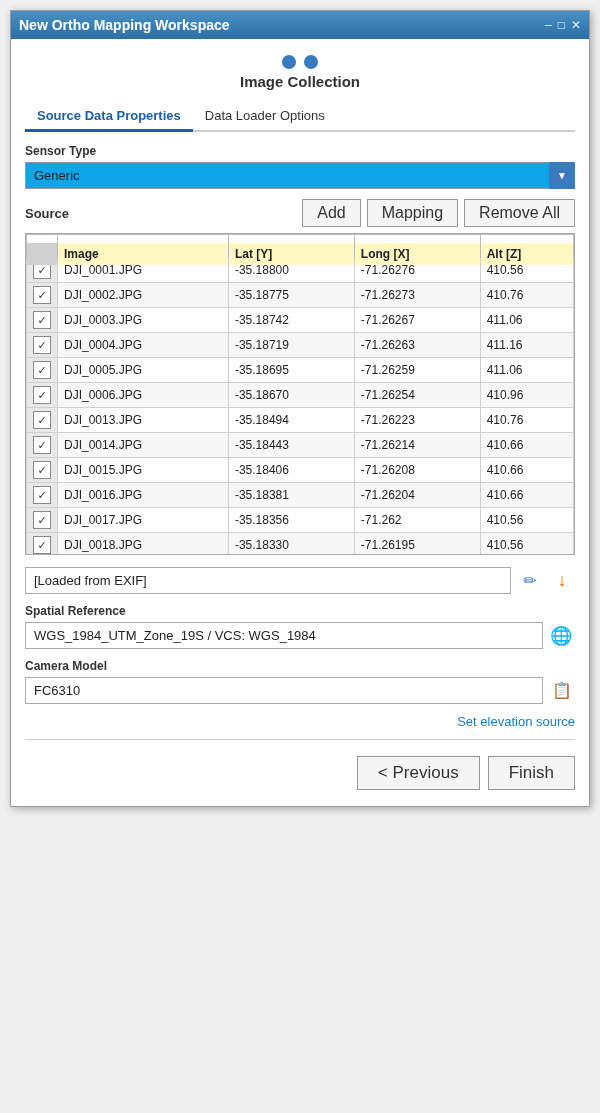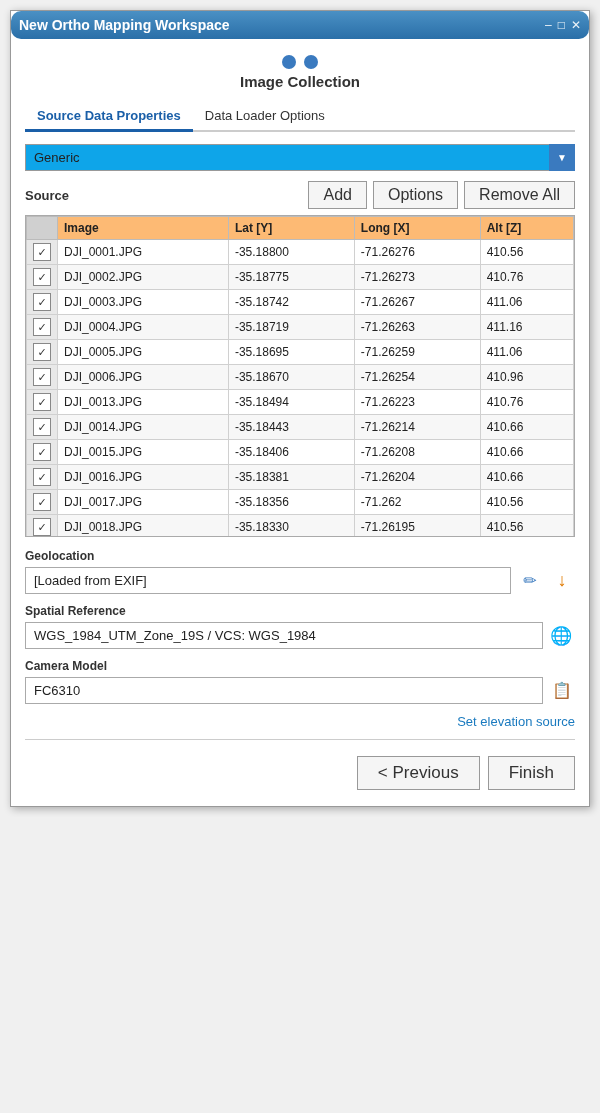--- a/index.html
+++ b/index.html
@@ -19,21 +19,20 @@
       margin: 10px;
     }
     .titlebar {
       background: linear-gradient(to bottom, #4a90c4, #2a6fa8);
       color: #fff;
       padding: 6px 8px;
       display: flex;
       align-items: center;
       justify-content: space-between;
       user-select: none;
-      border-radius: 10px;
     }
     .titlebar-title {
       font-size: 14px;
       font-weight: 600;
     }
     .titlebar-controls {
       display: flex;
       gap: 6px;
       align-items: center;
     }
@@ -159,23 +158,23 @@
     .table-scroll {
       overflow-y: auto;
       max-height: 320px;
     }
     table {
       width: 100%;
       border-collapse: collapse;
       font-size: 12px;
     }
     thead {
-      background: #fdba74;
+      background: #fef9c3;
       position: sticky;
-      top: 0;
+      top: 8px;
       z-index: 1;
     }
     thead tr th {
       border: 1px solid #bbb;
       padding: 4px 6px;
       text-align: left;
       font-weight: 600;
       color: #222;
     }
     thead tr th:first-child {
@@ -286,34 +285,35 @@
       </div>
       <div class="steps-label">Image Collection</div>
     </div>
 
     <div class="tabs-row">
       <div class="tab active">Source Data Properties</div>
       <div class="tab">Data Loader Options</div>
     </div>
 
     <div class="sensor-row field-row">
+      <div class="section-label">Sensor Type</div>
       <div class="select-wrapper">
         <select>
           <option>Generic</option>
           <option>Custom</option>
         </select>
         <div class="select-arrow"></div>
       </div>
     </div>
 
     <div class="source-row">
       <div class="source-row-label">Source</div>
       <div class="btn-group">
         <button class="btn">Add</button>
-        <button class="btn">Options</button>
+        <button class="btn">Mapping</button>
         <button class="btn">Remove All</button>
       </div>
     </div>
 
     <div class="table-container">
       <div class="table-scroll">
         <table>
           <thead>
             <tr>
               <th></th>
@@ -407,21 +407,20 @@
                 <td>-35.18330</td>
                 <td>-71.26195</td>
                 <td>410.56</td>
               </tr>
             </tbody>
         </table>
       </div>
     </div>
 
     <div class="field-row">
-      <div class="section-label">Geolocation</div>
       <div class="field-with-icon">
         <input class="field-input" type="text" value="[Loaded from EXIF]" readonly="" style="">
         <div class="icon-btn pencil-icon" title="Edit">✏</div>
         <div class="icon-btn arrow-down-icon" title="Download" style="font-size:18px;font-weight:bold;">↓</div>
       </div>
     </div>
 
     <div class="field-row">
       <div class="section-label">Spatial Reference</div>
       <div class="field-with-icon">

